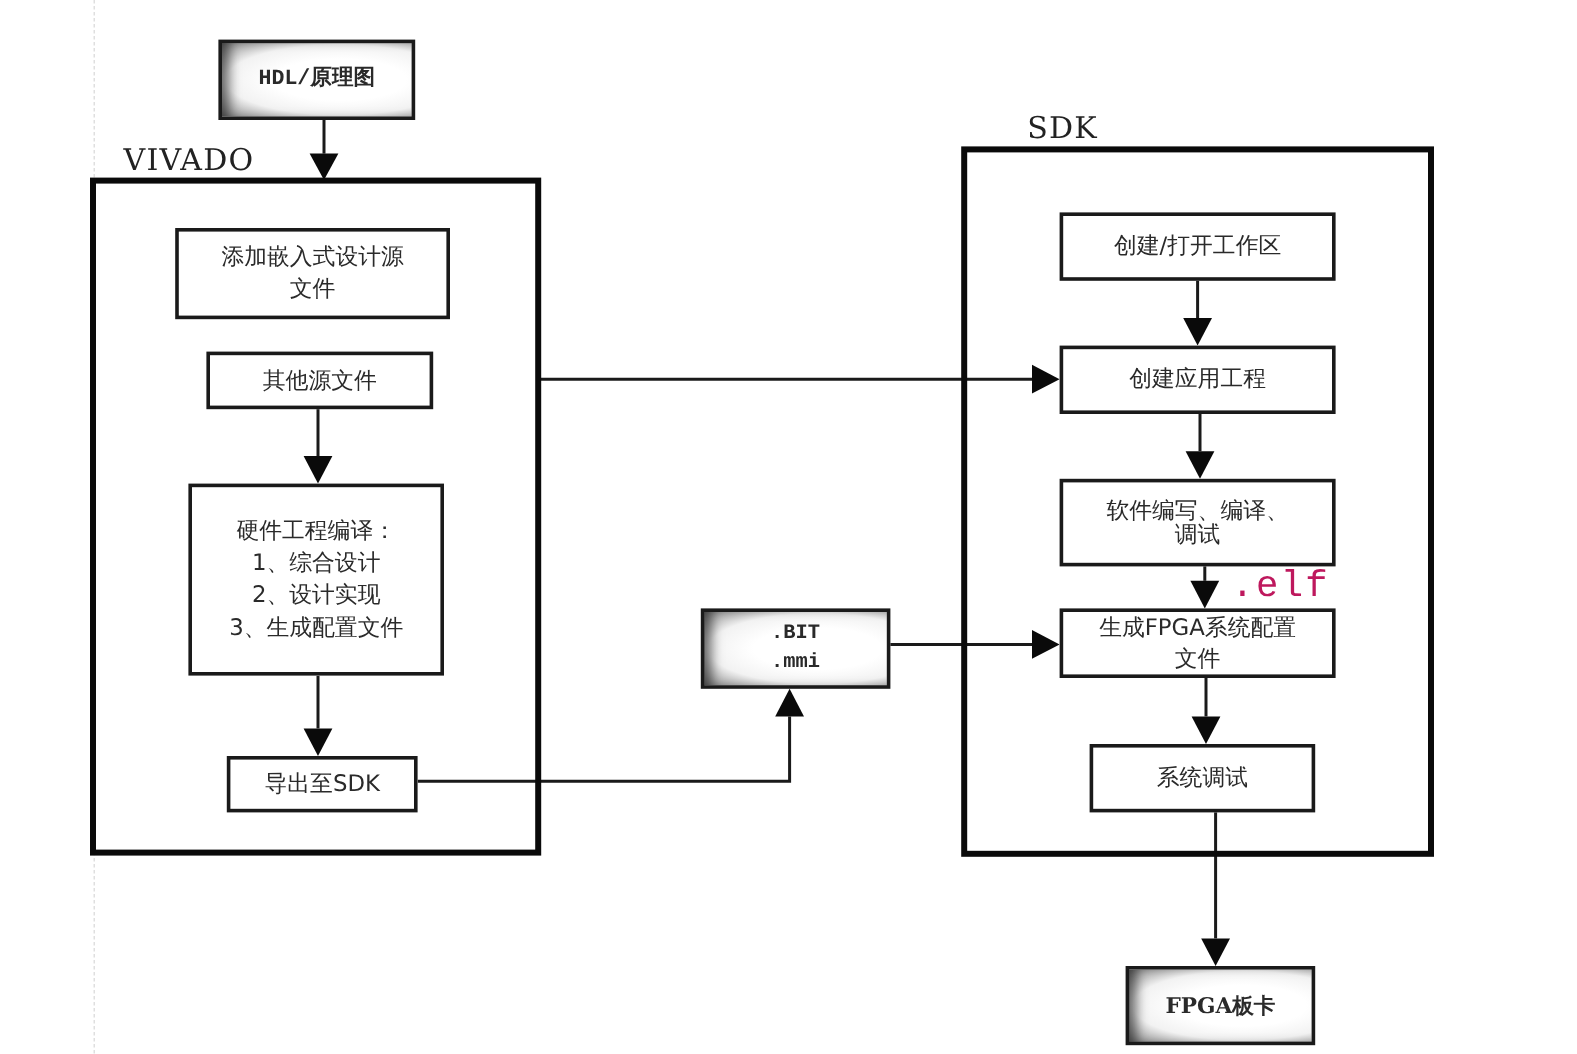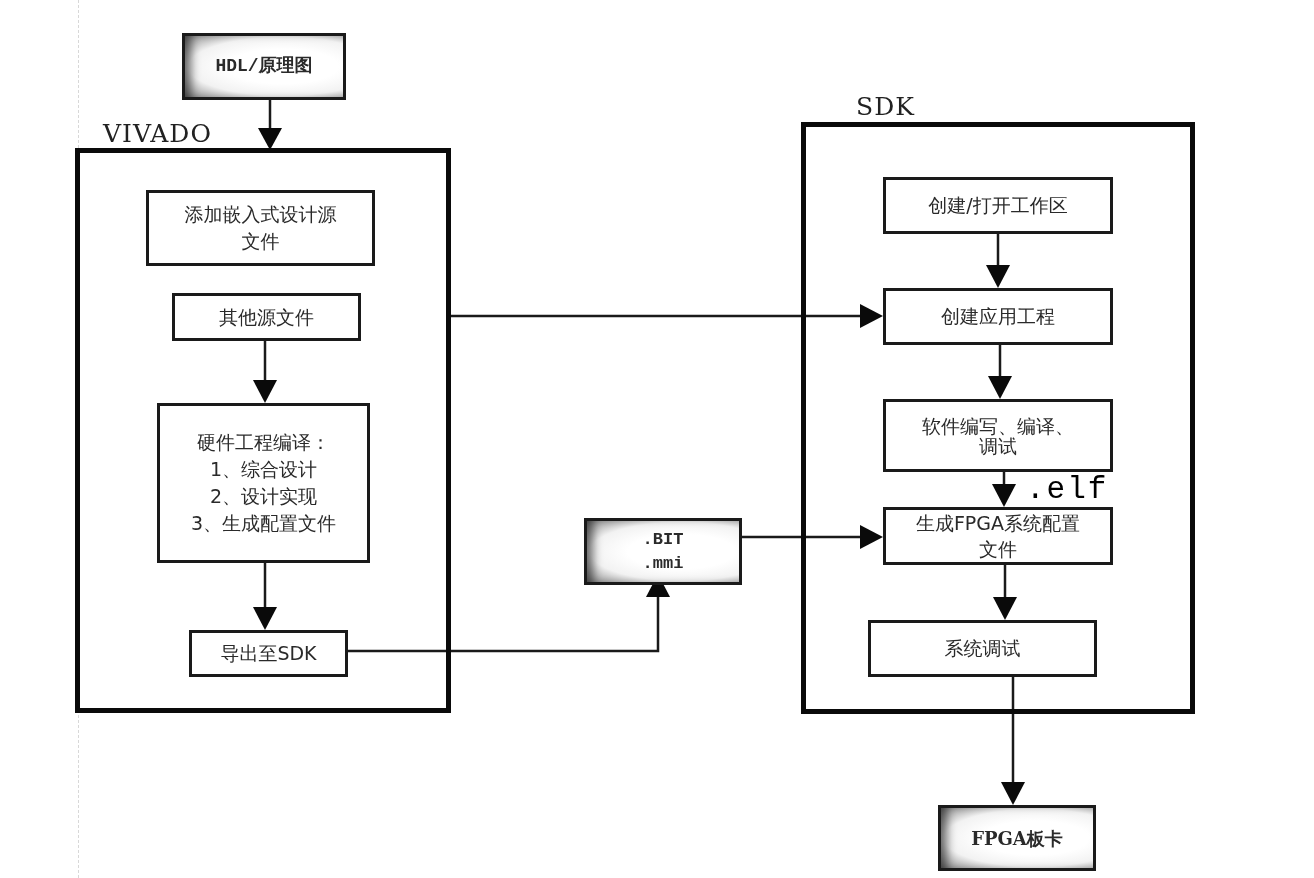--- a/index.html
+++ b/index.html
@@ -12,21 +12,21 @@
            border: 3px solid #1a1a1a; display: flex; align-items: center;
            justify-content: center; text-align: center; font-size: 19px;
            line-height: 27px; color: #2a2a2a; white-space: pre-line; }
     .container { position: absolute; box-sizing: border-box; border: 5px solid #0a0a0a; background: transparent; }
     .shaded { background: radial-gradient(ellipse at 62% 50%, #ffffff 40%, #f2f2f2 68%, #8a8a8a 100%);
               box-shadow: inset 10px 0 10px -4px rgba(0,0,0,0.55); font-weight: bold; }
     .serif { font-family: "DejaVu Serif", serif; justify-content: center; }
     .mono { font-family: "Liberation Mono", monospace; }
     .label { position: absolute; font-family: "DejaVu Serif", serif; font-size: 25px; color: #222;
              letter-spacing: 1px; }
-    .elf { position: absolute; font-family: "Liberation Mono", monospace; font-size: 31px; color: #000000; letter-spacing: 2px; text-align: right; }
+    .elf { position: absolute; font-family: "Liberation Mono", monospace; font-size: 31px; color: #be185d; letter-spacing: 2px; text-align: right; }
     svg { position: absolute; left: 0; top: 0; }
   </style>
 </head>
 <body>
 
 <div id="canvas">
   <div class="guide"></div>
 
   <svg width="1314" height="878">
     <defs>
@@ -90,21 +90,21 @@
   <div class="box" style="left:157px; top:403px; width:213px; height:160px;">
     <span>硬件工程编译：
 1、综合设计
 2、设计实现
 3、生成配置文件</span>
   </div>
   <div class="box" style="left:189px; top:630px; width:159px; height:47px;">
     <span>导出至SDK</span>
   </div>
 
-  <div class="box shaded mono" style="left:584px; top:518px; width:158px; height:67px; font-size:17px; line-height:24px;">
+  <div class="box shaded mono" style="left:584px; top:507px; width:158px; height:67px; font-size:17px; line-height:24px;">
     <span>.BIT
 .mmi</span>
   </div>
 
   <div class="label" style="left:856px; top:92px;">SDK</div>
   <div class="container" style="left:801px; top:122px; width:394px; height:592px;"></div>
 
   <div class="box" style="left:883px; top:177px; width:230px; height:57px;">
     <span>创建/打开工作区</span>
   </div>
@@ -113,20 +113,20 @@
   </div>
   <div class="box" style="left:883px; top:399px; width:230px; height:73px; line-height:20px;">
     <span>软件编写、编译、
 调试</span>
   </div>
   <div class="elf" style="left:1026px; top:472px;">.elf</div>
   <div class="box" style="left:883px; top:507px; width:230px; height:58px; line-height:26px;">
     <span>生成FPGA系统配置
 文件</span>
   </div>
-  <div class="box" style="left:868px; top:620px; width:229px; height:57px;">
+  <div class="box" style="left:908px; top:620px; width:188px; height:57px;">
     <span>系统调试</span>
   </div>
 
   <div class="box shaded serif" style="left:938px; top:805px; width:158px; height:66px; font-size:18px;">
     <span>FPGA板卡</span>
   </div>
 </div>
 
 </body></html>

